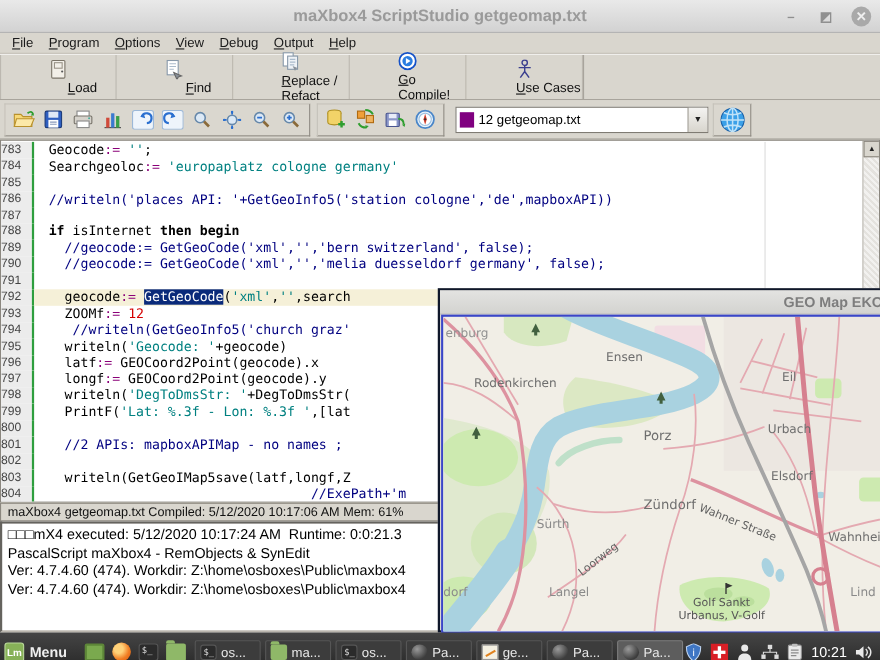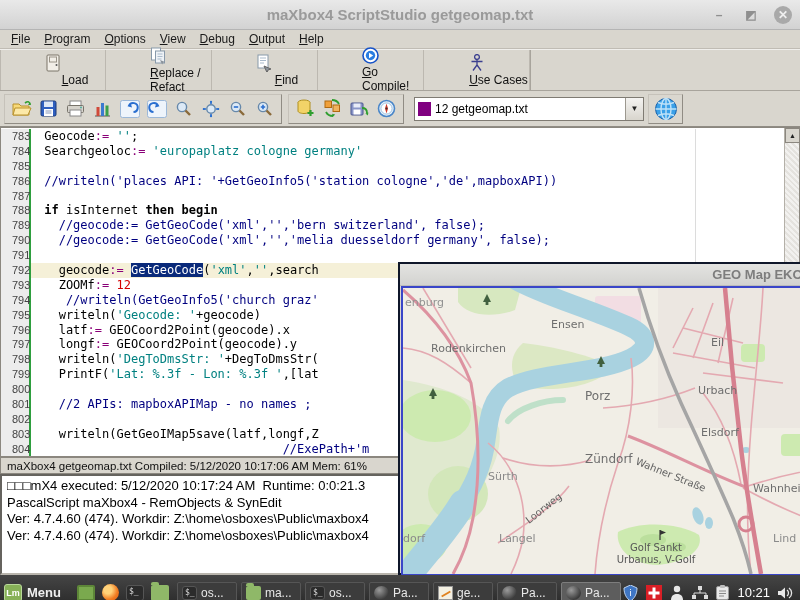--- a/index.html
+++ b/index.html
@@ -46,21 +46,21 @@
   .combo .drop { width:18px; height:22px; background:linear-gradient(#f4f3f1,#d8d5cd); border-left:1px solid #9c988f;
     display:flex; align-items:center; justify-content:center; font-size:8px; color:#222; }
 
   
   #editor { position:absolute; left:0; top:127px; width:800px; height:330px; background:#fff;
     border:1px solid #8b877f; overflow:hidden; }
   #code-lines { position:absolute; left:0; top:1px; width:783px; }
   .cl { display:flex; height:14.9px; line-height:14.9px; white-space:pre;
     font-family:"DejaVu Sans Mono","Liberation Mono",monospace; font-size:12px; }
   .cl .ln { width:30px; background:#ececec; color:#444; font-size:11px; 
-    padding-right:3px; border-right:2px solid #2e9e3e; flex:none; font-family:"Liberation Sans",sans-serif;padding-left:11px; }
+    padding-right:3px; border-right:2px solid #2e9e3e; flex:none; font-family:"Liberation Sans",sans-serif; }
   .cl .ct { padding-left:6px; }
   .cl.hl .ct { background:#f5f0d8; width:100%; }
   .t-p { color:#000; }
   .t-k { color:#000; font-weight:bold; }
   .t-c { color:#000080; }
   .t-s { color:#008080; }
   .t-n { color:#d40000; }
   .t-o { color:#8a0078; }
   .t-sel { color:#fff; background:#0a2a7a; }
   #rmargin { position:absolute; left:694px; top:1px; width:1px; height:328px; background:#dcdcdc; }
@@ -148,37 +148,37 @@
               <rect x="1" y="1" width="12" height="16" rx="1" fill="#f2efe8" stroke="#7a7468"></rect>
               <rect x="3.5" y="3" width="7" height="5" fill="none" stroke="#9a9488"></rect>
               <circle cx="10.5" cy="11" r="1" fill="#555"></circle>
             </svg>
           </span>
           <span class="lbl">Load</span>
         </div>
         <div class="bigbtn">
           <span class="bicon">
             <svg width="18" height="18" viewBox="0 0 18 18">
+              <rect x="2" y="1" width="10" height="13" fill="#fff" stroke="#8899aa"></rect>
+              <path d="M4,4 h6 M4,6.5 h6 M4,9 h4" stroke="#aabbcc"></path>
+              <path d="M8,12 l7,3 -3,1 -1,2.5 Z" fill="#8a929a" stroke="#666"></path>
+            </svg>
+          </span>
+          <span class="lbl">Find</span>
+        </div>
+        <div class="bigbtn">
+          <span class="bicon">
+            <svg width="18" height="18" viewBox="0 0 18 18">
               <rect x="1.5" y="1" width="9" height="12" fill="#fff" stroke="#8899aa"></rect>
               <rect x="5.5" y="4" width="9" height="12" fill="#eef2f6" stroke="#8899aa"></rect>
               <path d="M7.5,7 h5 M7.5,9.5 h5 M7.5,12 h4" stroke="#aabbcc"></path>
               <path d="M10,13 l5,2 -2,.8 -.8,1.8 Z" fill="#8a929a"></path>
             </svg>
           </span>
           <span class="lbl">Replace / Refact</span>
-        </div>
-        <div class="bigbtn">
-          <span class="bicon">
-            <svg width="18" height="18" viewBox="0 0 18 18">
-              <rect x="2" y="1" width="10" height="13" fill="#fff" stroke="#8899aa"></rect>
-              <path d="M4,4 h6 M4,6.5 h6 M4,9 h4" stroke="#aabbcc"></path>
-              <path d="M8,12 l7,3 -3,1 -1,2.5 Z" fill="#8a929a" stroke="#666"></path>
-            </svg>
-          </span>
-          <span class="lbl">Find</span>
         </div>
         <div class="bigbtn">
           <span class="bicon">
             <svg width="17" height="17" viewBox="0 0 17 17">
               <circle cx="8.5" cy="8.5" r="7.5" fill="#fff" stroke="#1552c8" stroke-width="1.6"></circle>
               <circle cx="8.5" cy="8.5" r="4.7" fill="#2a7de1"></circle>
               <path d="M7,5.8 L11.2,8.5 L7,11.2 Z" fill="#fff"></path>
             </svg>
           </span>
           <span class="lbl">Go Compile!</span>

